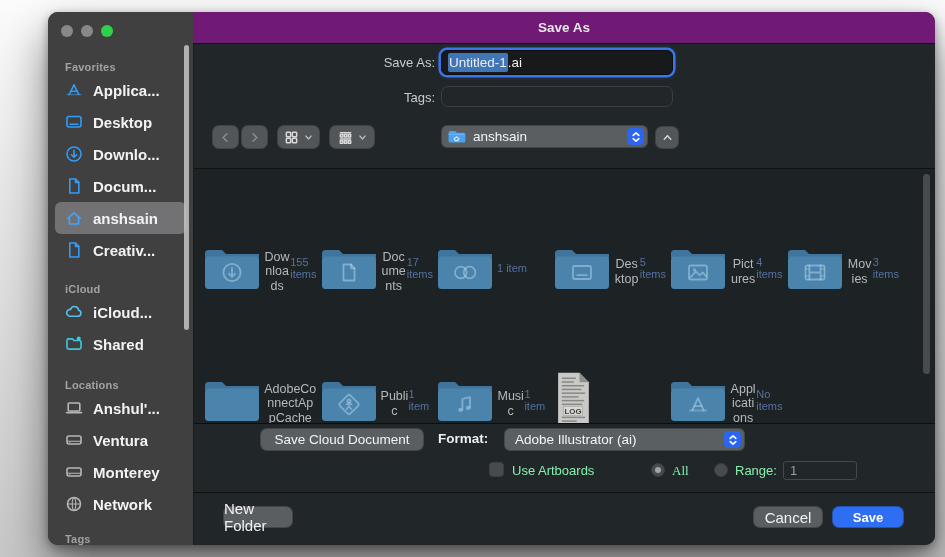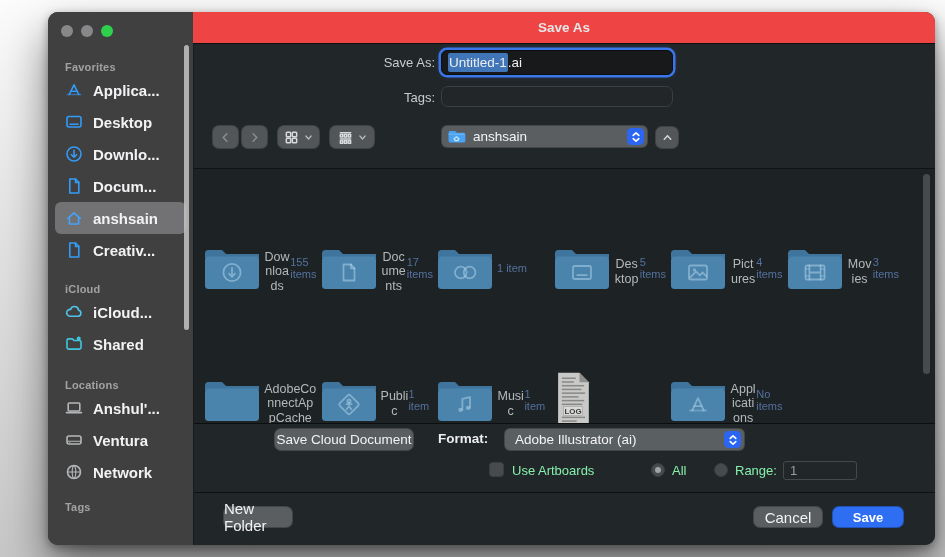--- a/index.html
+++ b/index.html
@@ -26,21 +26,21 @@
   .side-icon { width:22px; height:20px; display:flex; align-items:center; justify-content:center; }
   .side-icon svg { width:20px; height:20px; }
   .side-label { margin-left:8px; font-size:15px; font-weight:600; color:#f2f2f4;
     white-space:nowrap; overflow:hidden; }
   .mt1 { margin-top:16px; } .mt2 { margin-top:18px; } .mt3 { margin-top:12px; }
   .side-scrollbar { position:absolute; right:4px; top:33px; width:5px; height:285px;
     border-radius:3px; background:#c4c4c6; opacity:.85; }
 
   
   .titlebar { position:absolute; left:145px; top:0; width:742px; height:32px;
-    background:#ef4444; border-bottom:1px solid #0d0f10;
+    background:#701a75; border-bottom:1px solid #0d0f10;
     display:flex; align-items:center; justify-content:center; }
   .titlebar span { font-size:13.5px; font-weight:700; color:#e5e7e8; }
   .main { position:absolute; left:145px; top:32px; width:742px; height:501px;
     background:#212628; border-left:1px solid #191c1e; }
   .main > * { position:absolute; }
 
   .form-label { left:0; width:241px; text-align:right; font-size:13px; color:#c9cccd; }
   #saveas-label { top:11px; }
   #tags-label { top:46px; }
   .filename-field { left:247px; top:6px; width:232px; height:25px; background:#17191b;
@@ -94,34 +94,34 @@
   .tile-count { margin-top:1px; font-size:11px; color:#54719f; }
   .file-scrollbar { position:absolute; right:6px; top:5px; width:7px; height:200px;
     border-radius:4px; background:#474b4e; }
 
   
   .format-area { left:0; top:380px; width:742px; height:68px; }
   .format-area > * { position:absolute; }
   .btn-gray { background:#5a5e61; color:#f1f2f4; border-radius:7px; font-size:15px;
     display:flex; align-items:center; justify-content:center;
     border:1px solid rgba(0,0,0,.25); cursor:default; }
-  #btn-cloud { left:80px; top:4px; width:140px; height:23px; font-size:13.5px; }
+  #btn-cloud { left:66px; top:4px; width:164px; height:23px; font-size:13.5px; }
   #format-label { left:244px; top:7px; font-size:13.5px; font-weight:700; color:#eceeef; }
   .format-select { left:310px; top:4px; width:241px; height:23px; background:#5a5f62;
     border-radius:6px; border:1px solid rgba(0,0,0,.25);
     display:flex; align-items:center; padding:0 3px 0 10px; }
   .format-select .fmt-label { flex:1; font-size:13.5px; color:#f3f4f5; }
   .dis-text { font-size:13px; color:#86efac; }
   .checkbox { width:15px; height:15px; border-radius:3.5px; background:#474b4e;
     border:1px solid #3a3e40; }
   .radio { width:14px; height:14px; border-radius:50%; background:#474b4e;
     border:1px solid #3a3e40; display:flex; align-items:center; justify-content:center; }
   .radio.on::after { content:""; width:6px; height:6px; border-radius:50%; background:#9fa3a5; }
   #artboards-check { left:295px; top:38px; } #artboards-label { left:318px; top:39px; }
-  #radio-all { left:457px; top:39px; } #all-label { left:478px; top:39px; }
+  #radio-all { left:457px; top:39px; } #all-label { left:478px; top:39px;font-family:Liberation Serif, serif; }
   #radio-range { left:520px; top:39px; } #range-label { left:541px; top:39px; }
   #range-input { left:589px; top:37px; width:74px; height:19px; background:#212628;
     border:1px solid #45494c; border-radius:3px; color:#9a9da0; font-size:13px;
     padding:0 6px; outline:none; font-family:inherit; }
 
   
   .footerbar { left:0; top:448px; width:742px; height:53px; border-top:1px solid #0e1011; }
   .footerbar > * { position:absolute; }
   #btn-newfolder { left:29px; top:13px; width:70px; height:22px; }
   #btn-cancel { left:559px; top:13px; width:70px; height:22px; }
@@ -228,20 +228,30 @@
           </div>
           <div class="side-item">
             <span class="side-icon" style="color: rgb(180, 182, 184);">
               <svg viewBox="0 0 20 20" fill="none" stroke="currentColor" stroke-width="1.6" stroke-linecap="round" stroke-linejoin="round">
                 <rect x="3" y="6" width="14" height="8" rx="2"></rect>
                 <path d="M3.4 11.2 h13.2" stroke-width="1.1"></path>
                 <circle cx="5.8" cy="12.6" r=".55" fill="currentColor" stroke="none"></circle>
               </svg>
             </span>
             <span class="side-label">Ventura</span>
+          </div>
+          <div class="side-item">
+            <span class="side-icon" style="color: rgb(180, 182, 184);">
+              <svg viewBox="0 0 20 20" fill="none" stroke="currentColor" stroke-width="1.6" stroke-linecap="round" stroke-linejoin="round">
+                <rect x="3" y="6" width="14" height="8" rx="2"></rect>
+                <path d="M3.4 11.2 h13.2" stroke-width="1.1"></path>
+                <circle cx="5.8" cy="12.6" r=".55" fill="currentColor" stroke="none"></circle>
+              </svg>
+            </span>
+            <span class="side-label">Monterey</span>
           </div>
           <div class="side-item">
             <span class="side-icon" style="color: rgb(180, 182, 184);">
               <svg viewBox="0 0 20 20" fill="none" stroke="currentColor" stroke-width="1.6" stroke-linecap="round" stroke-linejoin="round">
                 <circle cx="10" cy="10" r="6.5"></circle>
                 <path d="M3.5 10 h13 M10 3.5 c2.4 1.8 2.4 11.2 0 13 M10 3.5 c-2.4 1.8-2.4 11.2 0 13" stroke-width="1.1"></path>
               </svg>
             </span>
             <span class="side-label">Network</span>
           </div>

